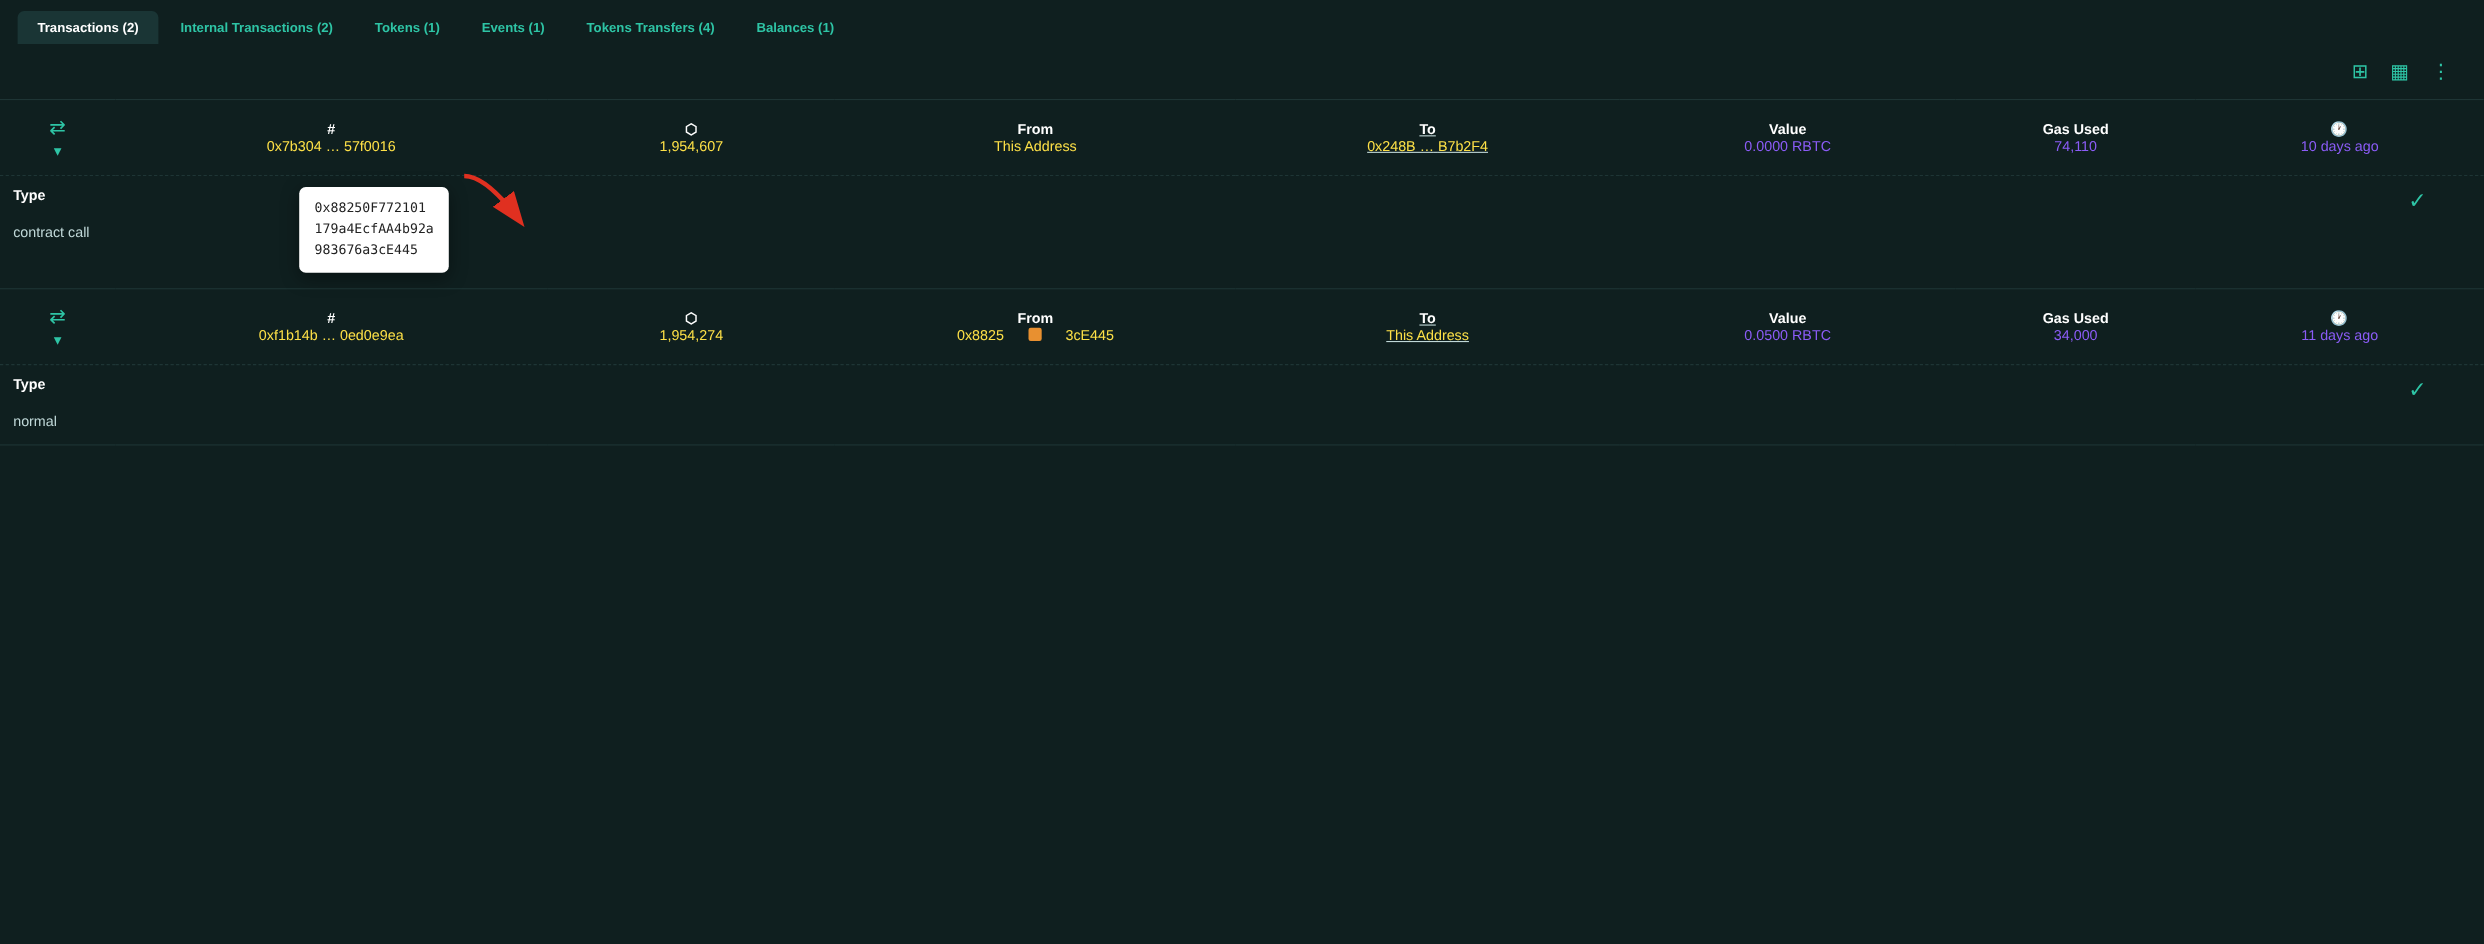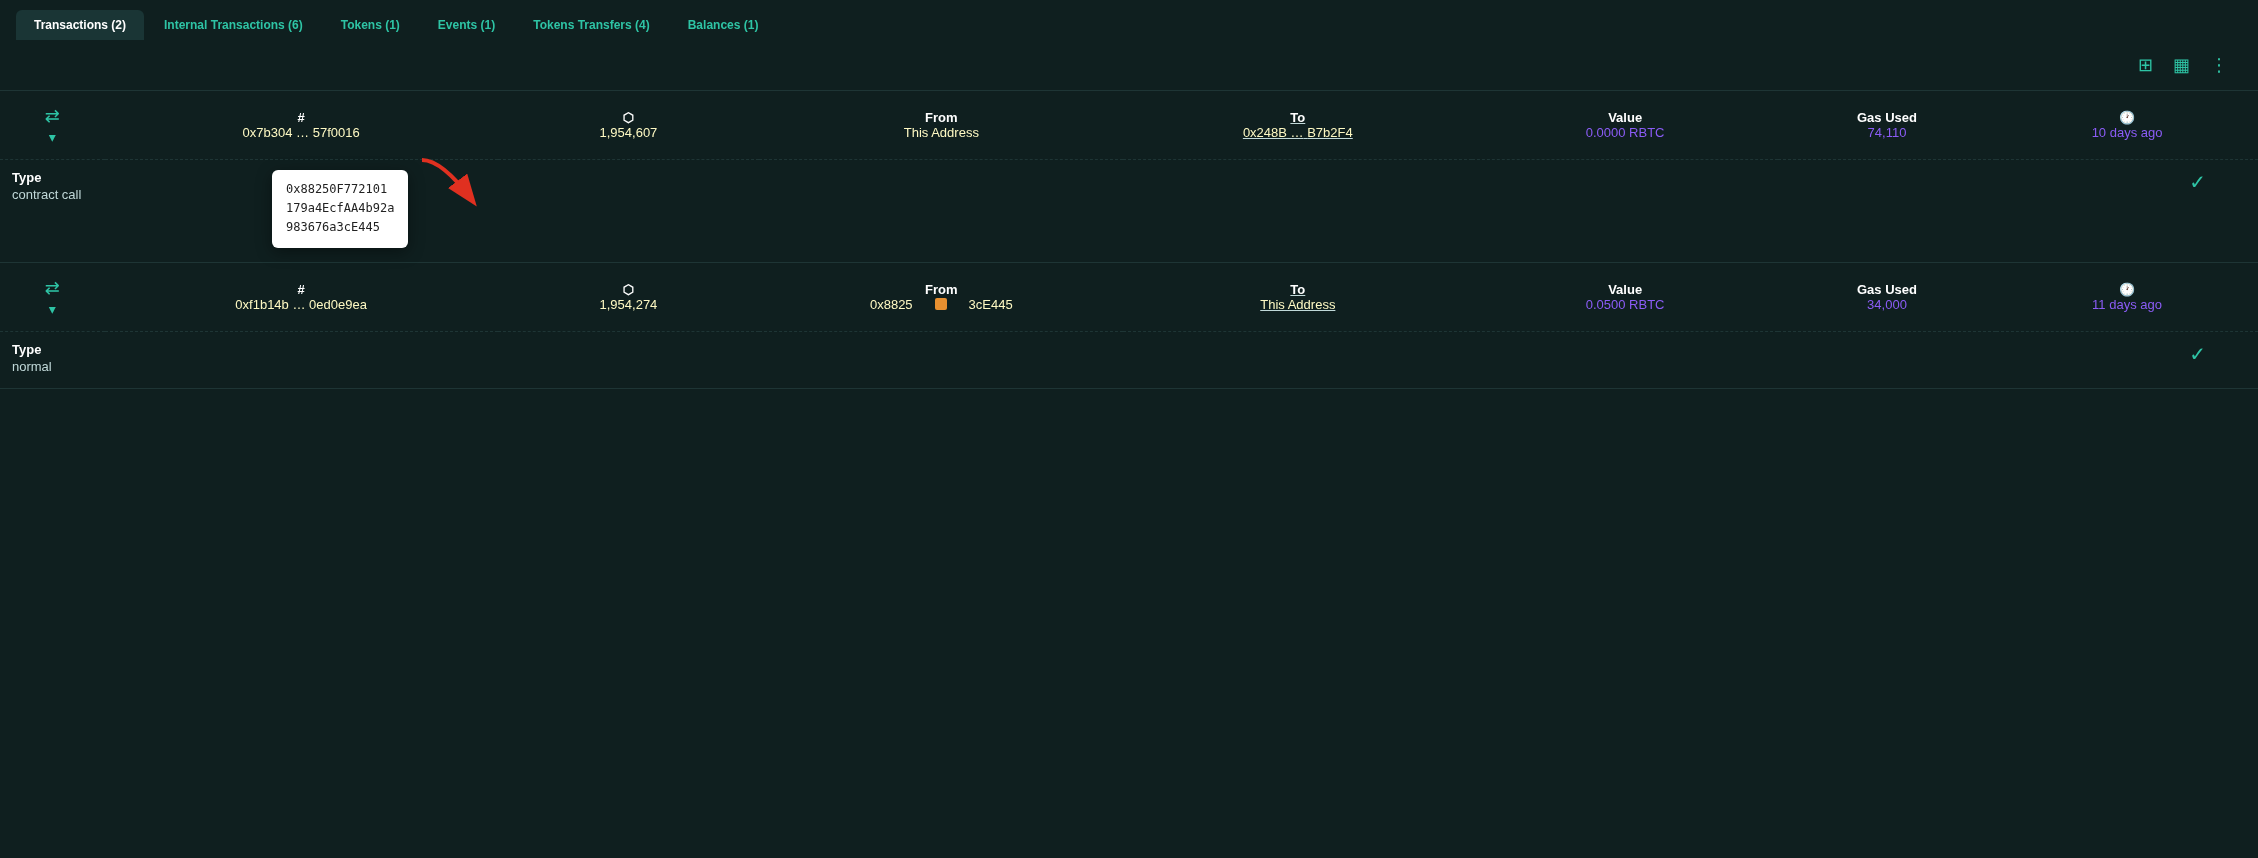--- a/index.html
+++ b/index.html
@@ -85,21 +85,21 @@
     .col-value { width: 140px; text-align: center; }
     .col-gas { width: 100px; text-align: center; }
     .col-time { width: 120px; text-align: center; }
 
     .col-header {
       color: #fff;
       font-weight: 700;
       font-size: 13px;
     }
     .col-subval {
-      color: #fef9c3;
+      color: #fde047;
       font-size: 13px;
     }
     .col-subval-gray {
       color: #8b5cf6;
       font-size: 13px;
     }
 
     
     .arrows-icon {
       color: #2ec4a5;
@@ -150,21 +150,21 @@
 
     
     .type-label {
       color: #ffffff;
       font-weight: 700;
       font-size: 13px;
     }
     .type-value {
       color: #c0d8d8;
       font-size: 13px;
-      margin-top: 2px;
+      margin-top: 18px;
     }
 
     
     .detail-inner {
       display: flex;
       align-items: flex-start;
       gap: 0;
     }
     .detail-type-cell {
       min-width: 200px;
@@ -183,21 +183,21 @@
       top: -30px;
       left: -10px;
       pointer-events: none;
     }
   </style>
 </head>
 <body>
 
 <div class="tabs-bar">
   <button class="tab active">Transactions (2)</button>
-  <button class="tab">Internal Transactions (6)</button>
+  <button class="tab">Internal Transactions (2)</button>
   <button class="tab">Tokens (1)</button>
   <button class="tab">Events (1)</button>
   <button class="tab">Tokens Transfers (4)</button>
   <button class="tab">Balances (1)</button>
 </div>
 
 <div class="toolbar-row">
   <button class="toolbar-icon-btn">
     <span>⊞</span>
   </button>

